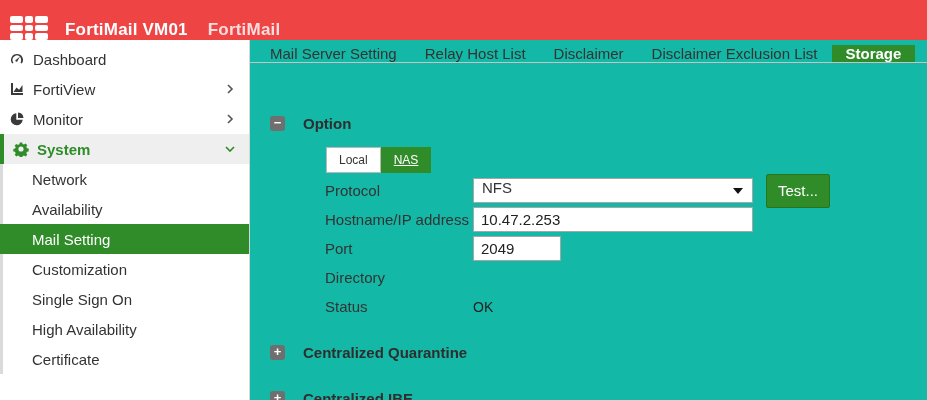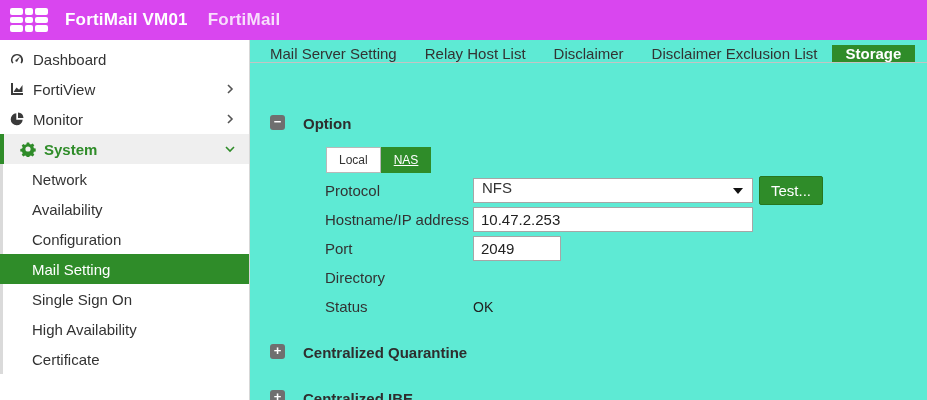--- a/index.html
+++ b/index.html
@@ -1,68 +1,68 @@
 <!DOCTYPE html>
 <html><head>
 <meta charset="utf-8">
 <style>
   * { box-sizing: border-box; margin: 0; padding: 0; }
   html,body { width: 927px; height: 400px; overflow: hidden; }
   body { font-family: "Liberation Sans", "DejaVu Sans", sans-serif; background: #fff; color: #333; }
 
   
-  .topbar { height: 40px; background: #d946ef; display: flex; align-items: center; }
+  .topbar { height: 40px; background: #ef4444; display: flex; align-items: flex-end; }
   .logo { margin-left: 10px; display: grid; grid-template-columns: 13px 8px 13px; grid-template-rows: 7px 6px 7px; gap: 2px; }
   .logo i { background: #fff; border-radius: 2px; display: block; }
   .topbar-title { margin-left: 17px; color: #fff; font-size: 17px; font-weight: bold; letter-spacing: .2px; }
   .topbar-product { margin-left: 20px; color: rgba(255,255,255,.82); font-size: 17px; font-weight: bold; letter-spacing: .2px; }
 
   .app-body { display: flex; height: 360px; }
 
   
   .sidebar { width: 250px; flex: 0 0 250px; background: #fff; border-right: 1px solid #d7d7d7; padding-top: 4px; }
   .nav-item { height: 30px; display: flex; align-items: center; padding-left: 8px; font-size: 15px; color: #333; cursor: pointer; }
   .nav-item .nicon { width: 18px; height: 16px; margin-right: 7px; flex: 0 0 18px; display: flex; align-items: center; justify-content: center; }
   .nav-item .nicon svg { fill: #3a3a3a; }
   .nav-item .chev { margin-left: auto; margin-right: 12px; display: flex; }
   .nav-item .chev svg { stroke: #555; stroke-width: 1.6; fill: none; }
-  .nav-item.group-open { background: #efefef; border-left: 4px solid #2f8c29; padding-left: 15px; }
+  .nav-item.group-open { background: #efefef; border-left: 4px solid #2f8c29; padding-left: 8px; }
   .nav-item.group-open .label { color: #2f8c29; font-weight: bold; }
   .nav-item.group-open .nicon svg { fill: #2f8c29; }
   .nav-item.group-open .chev svg { stroke: #2f8c29; }
   .subnav .nav-item { padding-left: 29px; border-left: 3px solid #dadada; }
   .subnav .nav-item.selected { background: #2f8c29; color: #fff; border-left: none; padding-left: 32px; }
 
   
-  .main { flex: 1; display: flex; flex-direction: column; background: #5eead4; gap: 24px; }
+  .main { flex: 1; display: flex; flex-direction: column; background: #14b8a6; gap: 24px; }
   .tabbar { height: 35px; border-bottom: 1px solid #c4c4c4; display: flex; align-items: stretch; padding: 5px 0 0 6px; }
   .tab { display: flex; align-items: center; padding: 0 14px; font-size: 15px; color: #333; cursor: pointer; white-space: nowrap; }
   .tab.active { background: #2f8c29; color: #fff; font-weight: bold; }
 
   .content { padding: 28px 0 0 20px; }
-  .section-head { display: flex; }
+  .section-head { display: flex; align-items: center; }
   .collapse-btn { width: 15px; height: 15px; background: #6f6f6f; border-radius: 3px; color: #fff; font-size: 13px; font-weight: bold; line-height: 13px; text-align: center; cursor: pointer; flex: 0 0 15px; }
   .collapse-btn.minus::before { content: "\2212"; }
   .collapse-btn.plus::before { content: "+"; }
   .section-title { margin-left: 18px; font-size: 15px; font-weight: bold; color: #2e2e2e; }
 
   .seg-row { margin: 15px 0 3px 56px; display: flex; }
   .seg-btn { height: 26px; padding: 0 12px; font-size: 12px; display: flex; align-items: center; cursor: pointer; }
   .seg-btn.off { background: #fff; border: 1px solid #b9b9b9; color: #333; }
   .seg-btn.on  { background: #2f8c29; color: #fff; border: 1px solid #2f8c29; text-decoration: underline; }
 
   .form { margin-left: 55px; }
   .frow { height: 29px; display: flex; align-items: center; }
   .flabel { width: 148px; font-size: 15px; color: #333; flex: 0 0 148px; }
   .select { width: 280px; height: 25px; border: 1px solid #a6a6a6; background: #fff; display: flex; align-items: flex-start; padding: 0 8px; font-size: 15px; cursor: pointer; position: relative; }
   .select .caret { position: absolute; right: 9px; top: 9px; width: 0; height: 0; border-left: 5px solid transparent; border-right: 5px solid transparent; border-top: 6px solid #111; }
   .tinput { height: 25px; border: 1px solid #a6a6a6; padding: 0 7px; font-size: 15px; color: #222; font-family: "Liberation Sans", sans-serif; background: #fff; }
   .w-wide { width: 280px; }
   .w-port { width: 88px; }
-  .test-btn { margin-left: 6px; height: 29px; padding: 0 11px; background: #2f8c29; color: #fff; border: 1px solid #27761f; border-radius: 2px; font-size: 15px; font-family: "Liberation Sans", sans-serif; cursor: pointer; }
+  .test-btn { margin-left: 13px; height: 34px; padding: 0 11px; background: #2f8c29; color: #fff; border: 1px solid #27761f; border-radius: 2px; font-size: 15px; font-family: "Liberation Sans", sans-serif; cursor: pointer; }
   .status-val { font-size: 14px; color: #222; }
 
   .mt-q { margin-top: 23px; }
   .mt-i { margin-top: 29px; }
 </style>
 </head>
 <body>
 
 <div class="topbar">
   <span class="logo">
@@ -138,25 +138,25 @@
       </span>
     </div>
 
     <div class="subnav">
       <div class="nav-item">
           <span class="label">Network</span>
         </div>
       <div class="nav-item">
           <span class="label">Availability</span>
         </div>
-      <div class="nav-item">
-          <span class="label">Configuration</span>
-        </div>
       <div class="nav-item selected">
           <span class="label">Mail Setting</span>
+        </div>
+      <div class="nav-item">
+          <span class="label">Customization</span>
         </div>
       <div class="nav-item">
           <span class="label">Single Sign On</span>
         </div>
       <div class="nav-item">
           <span class="label">High Availability</span>
         </div>
       <div class="nav-item">
           <span class="label">Certificate</span>
         </div>

